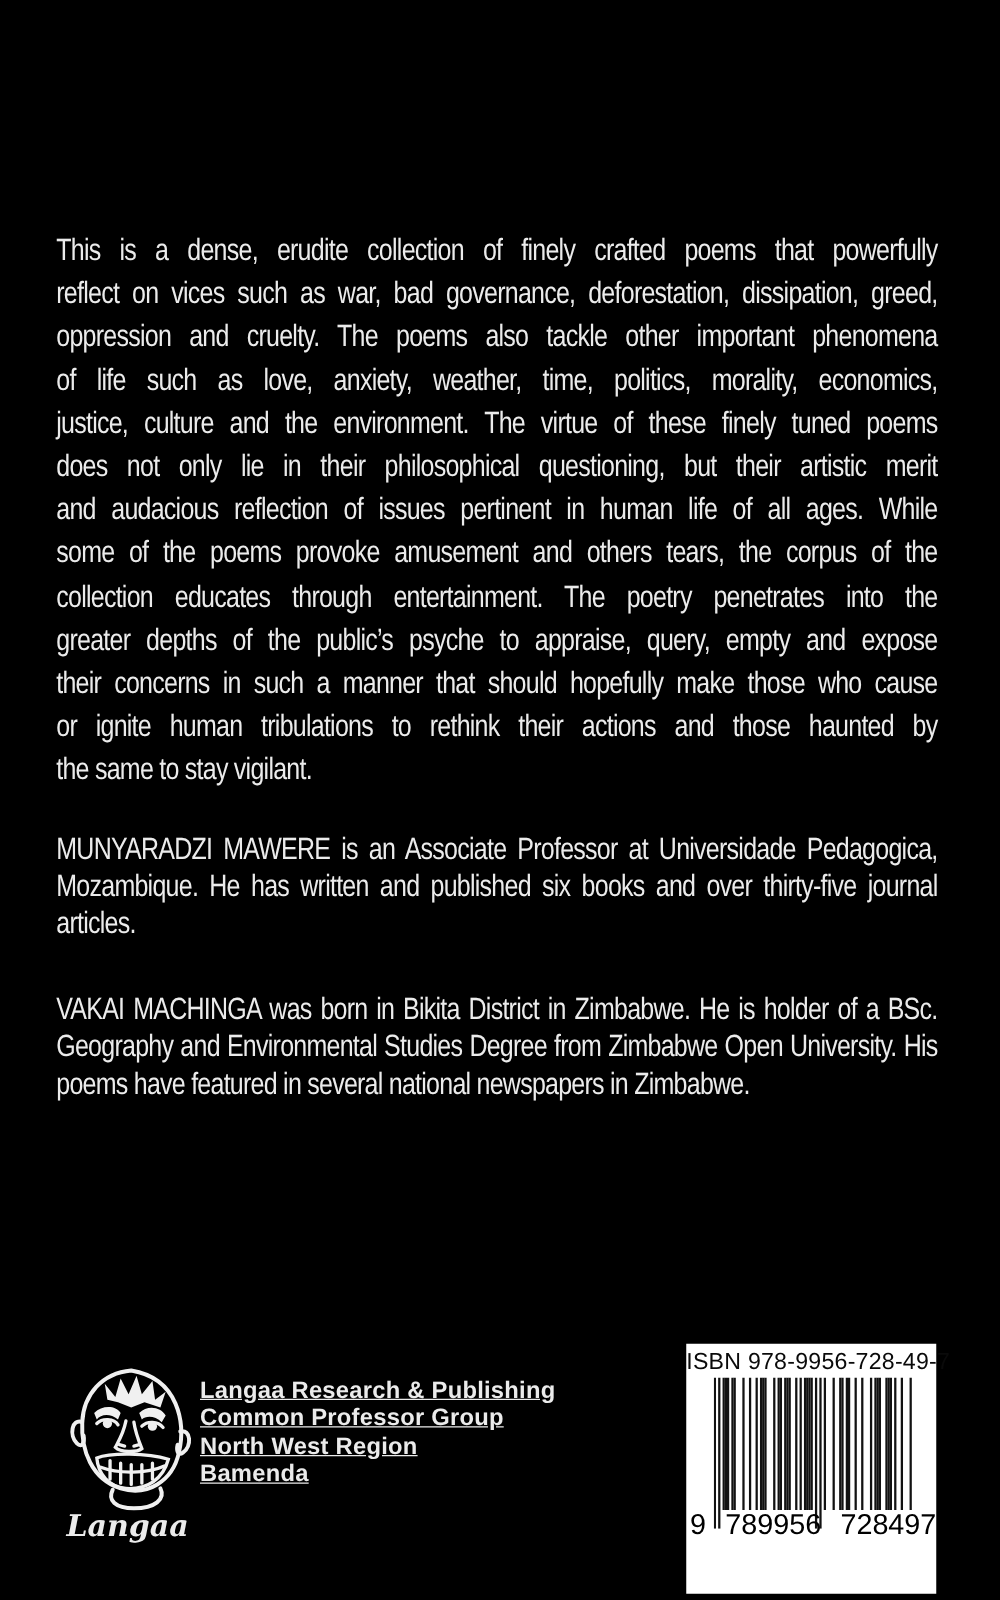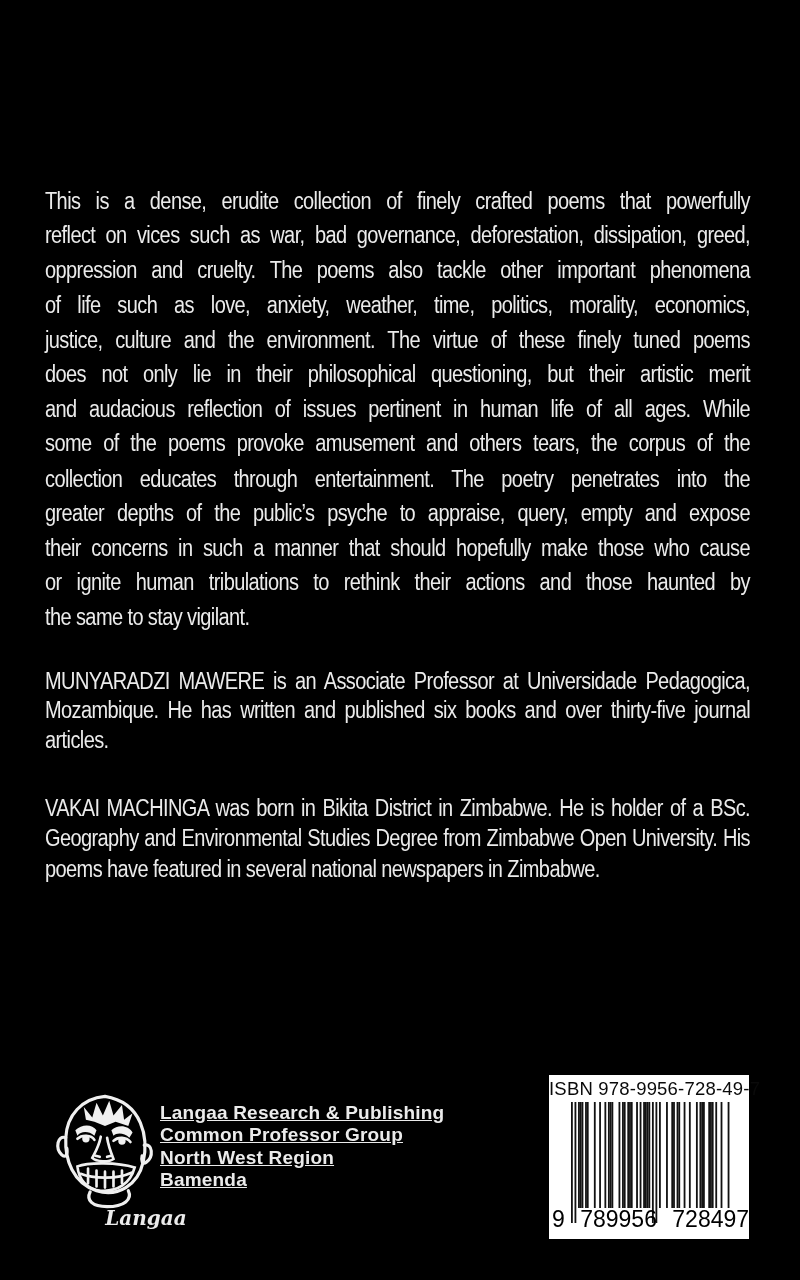--- a/index.html
+++ b/index.html
@@ -51,43 +51,42 @@
   }
   .logo-wordmark {
     position: absolute;
     left: 42px;
     top: 1206px;
     width: 120px;
     text-align: center;
     font-family: "DejaVu Serif", serif;
     font-style: italic;
     font-weight: bold;
-    font-size: 20px;
+    font-size: 24px;
     color: var(--text, #f0f0f0);
-    margin-left: 44px;
   }
   .publisher-address {
     position: absolute;
     left: 160px;
     top: 1102px;
     color: var(--text, #f2f2f2);
     font-weight: bold;
     font-size: 19px;
     line-height: 22.4px;
     letter-spacing: 0.2px;
     text-decoration: underline;
   }
 
   
   .barcode-box {
     position: absolute;
     left: 549px;
     top: 1075px;
     width: 200px;
-    height: 164px;
+    height: 200px;
     background: var(--barcodeBg, #fff);
   }
   .isbn-label {
     position: absolute;
     top: 3px;
     left: 0;
     width: 100%;
     text-align: center;
     font-size: 18.5px;
     color: #0a0a0a;

